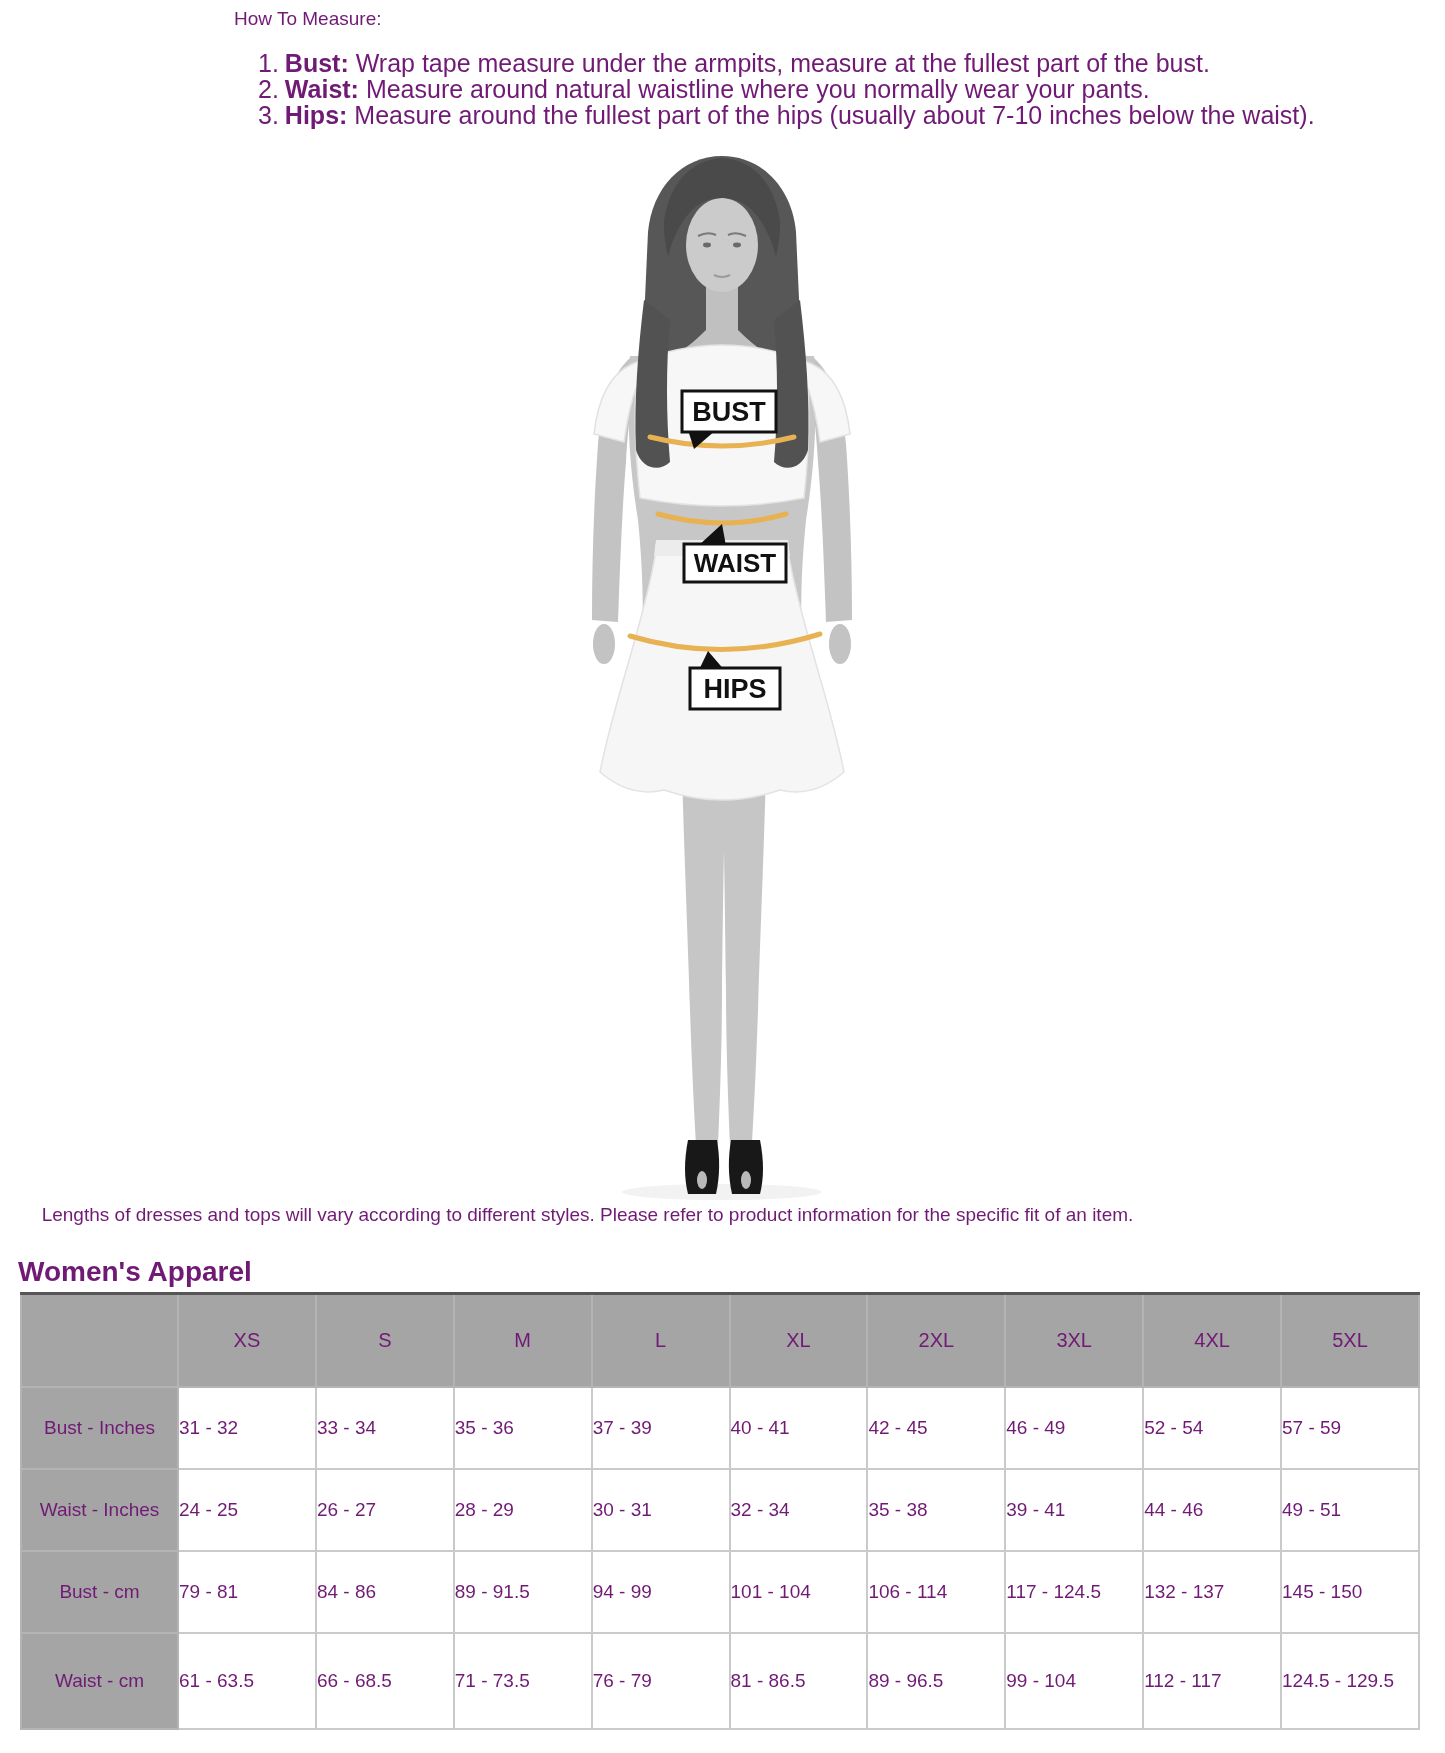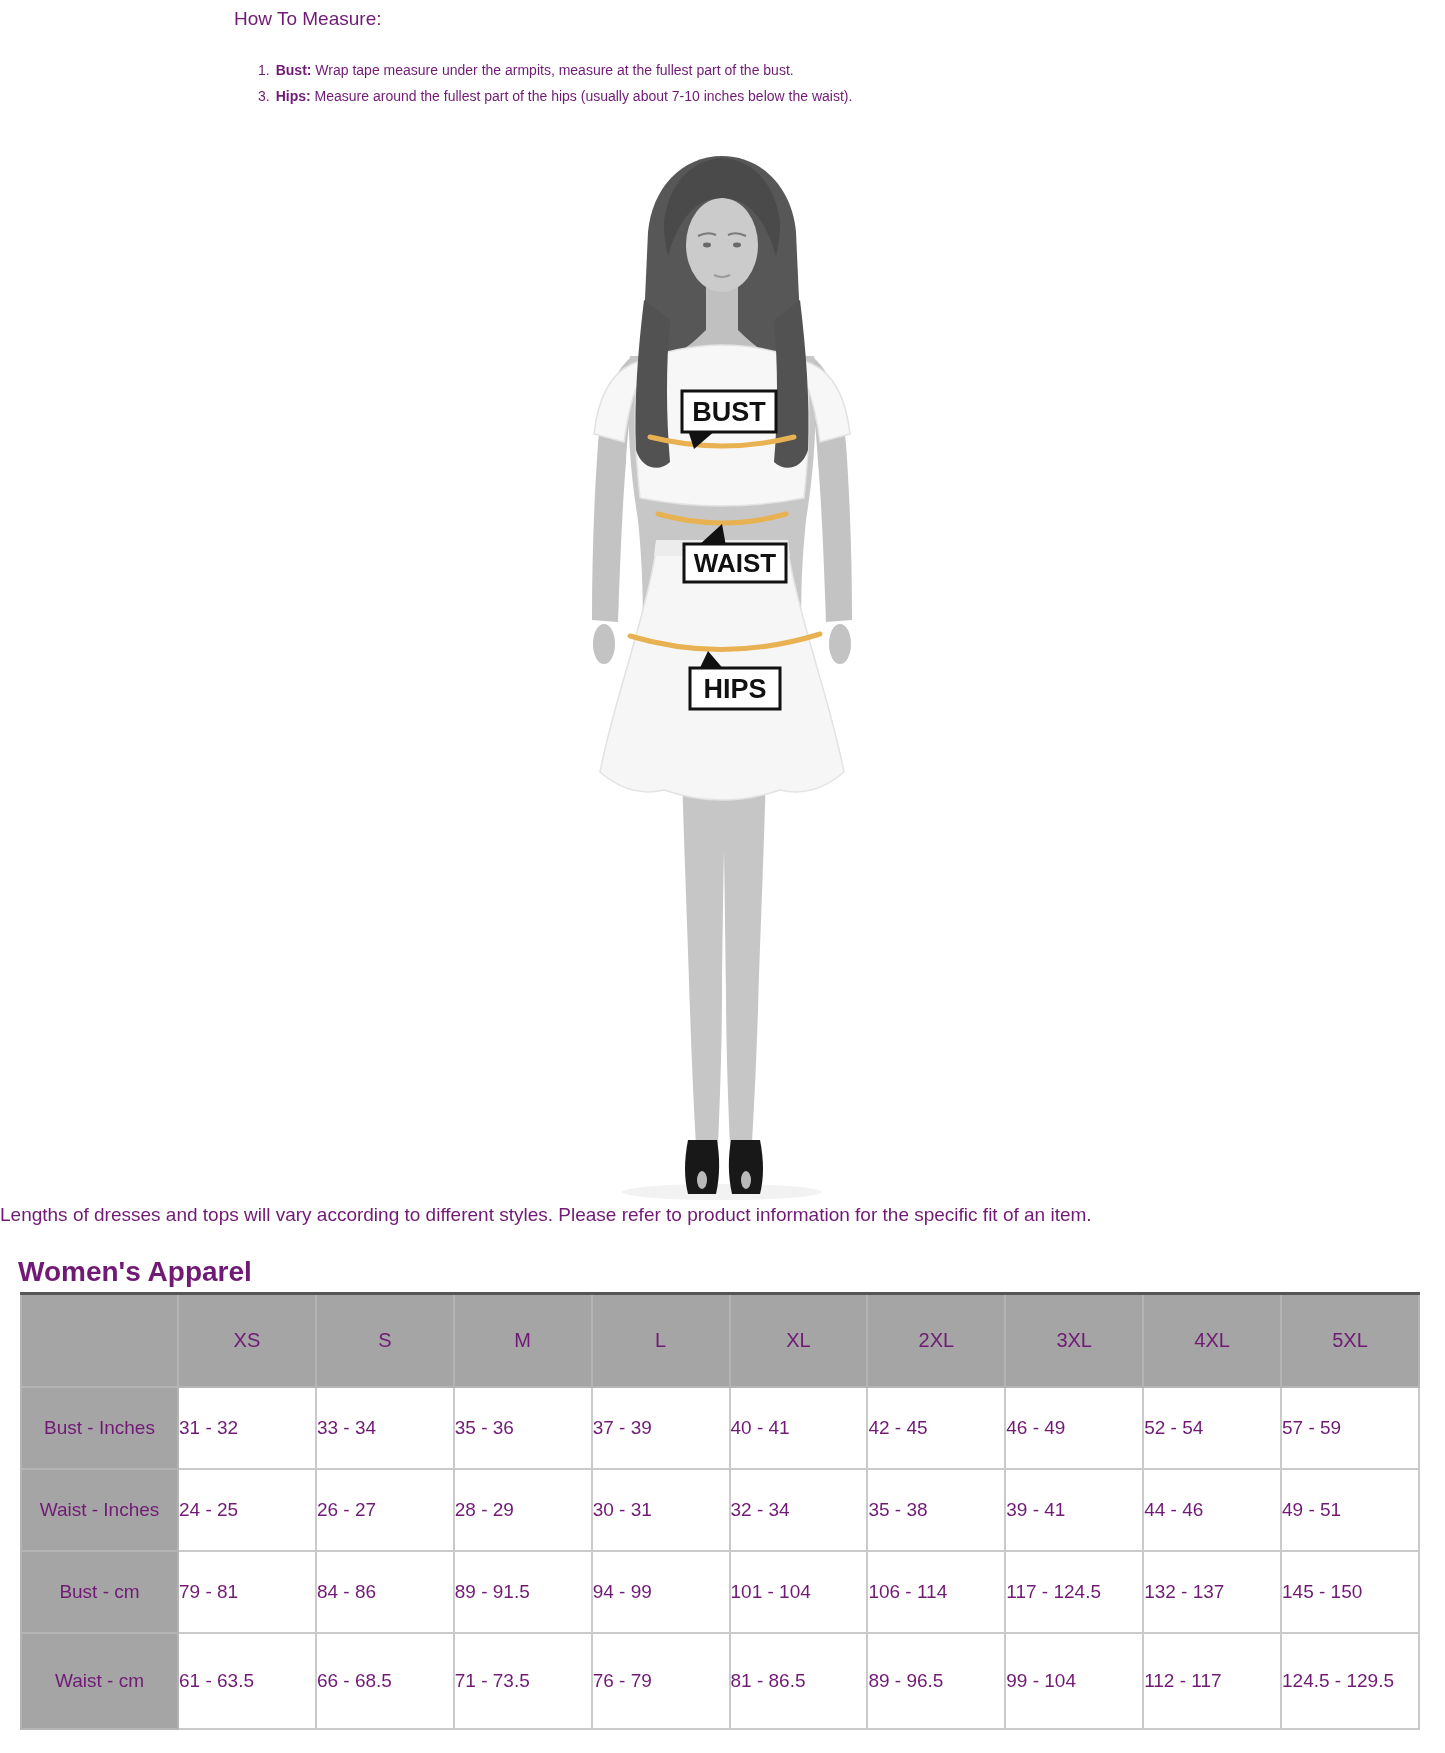--- a/index.html
+++ b/index.html
@@ -3,27 +3,27 @@
 <meta charset="utf-8">
 <style>
   :root{ --hdr-bg:#a5a5a5; }
   *{ box-sizing:border-box; }
   body{ margin:0; background:#ffffff; }
   .page{
     position:relative; width:1445px; height:1753px; background:#fff;
     font-family:"Liberation Sans","DejaVu Sans",sans-serif; color:#701a75; overflow:hidden;
   }
   .howto-title{ position:absolute; left:234px; top:8px; font-size:19px; }
-  .howto-steps{ position:absolute; left:258px; top:57px; font-size:14px; line-height:26px; }
+  .howto-steps{ position:absolute; left:258px; top:50px; font-size:25px; line-height:26px; }
   .step{ white-space:nowrap; }
   .step .num{ margin-right:6px; }
   .step b{ font-weight:bold; }
   .figure-wrap{ position:absolute; left:520px; top:140px; width:400px; height:1070px; }
   .figure-wrap svg{ display:block; width:100%; height:100%; }
-  .note{ position:absolute; left:0; top:1204px; width:1175px; font-size:19px; }
+  .note{ position:absolute; left:0; top:1204px; width:1175px; text-align:center; font-size:19px; }
   .section-title{ position:absolute; left:18px; top:1256px; font-size:28px; font-weight:bold; }
   table.size-chart{
     position:absolute; left:20px; top:1292px; width:1400px;
     border-collapse:collapse; table-layout:fixed;
     border:2px solid #8f8f8f; border-top:3px solid #565656;
   }
   table.size-chart thead tr{ height:93px; }
   table.size-chart tbody tr{ height:82px;margin-left:24px; }
   table.size-chart tbody tr:last-child{ height:96px; }
   table.size-chart th, table.size-chart td{
@@ -38,20 +38,21 @@
 </style>
 </head>
 <body>
 
 <div class="page">
 
   <div class="howto-title">How To Measure:</div>
 
   <div class="howto-steps">
     <div class="step"><span class="num">1.</span><b>Bust:</b> <span>Wrap tape measure under the armpits, measure at the fullest part of the bust.</span></div>
+    <div class="step"><span class="num">2.</span><b>Waist:</b> <span>Measure around natural waistline where you normally wear your pants.</span></div>
     <div class="step"><span class="num">3.</span><b>Hips:</b> <span>Measure around the fullest part of the hips (usually about 7-10 inches below the waist).</span></div>
   </div>
 
   <div class="figure-wrap">
     <svg viewBox="540 140 400 1070" xmlns="http://www.w3.org/2000/svg">
 
       <ellipse cx="742" cy="1192" rx="100" ry="8" fill="#f2f2f2"></ellipse>
 
       <path fill="#575757" d="M 742,156 C 702,156 672,188 668,232 L 658,455 Q 700,478 742,478 Q 784,478 826,455 L 816,232 C 812,188 782,156 742,156 Z"></path>
 

